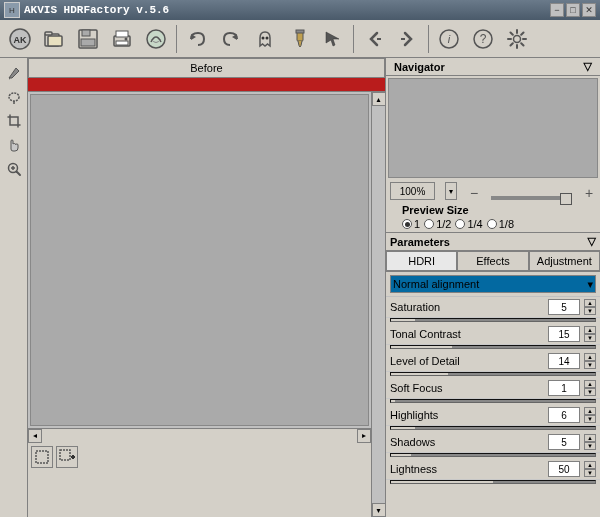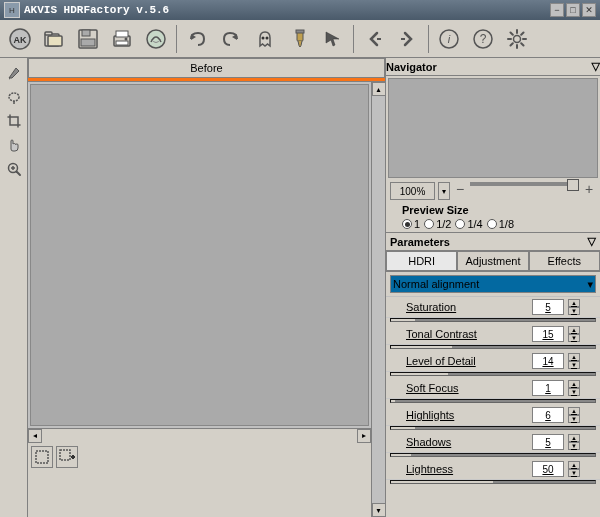--- a/index.html
+++ b/index.html
@@ -108,23 +108,23 @@
     #center-panel {
       flex: 1;
       display: flex;
       flex-direction: column;
       background: #c0c0c0;
     }
 
     
     #tab-row {
       display: flex;
-      background: #f97316;
+      background: #b91c1c;
       border-bottom: 1px solid #808080;
-      height: 24px;
+      height: 34px;
     }
     .tab {
       flex: 1;
       display: flex; align-items: center; justify-content: center;
       border: 1px solid #808080;
       background: #d4d0c8;
       cursor: pointer;
       font-size: 11px;
       height: 20px;
     }
@@ -192,34 +192,34 @@
       display: flex;
       flex-direction: column;
     }
 
     
     #navigator-header {
       background: #d4d0c8;
       border-bottom: 1px solid #808080;
       height: 18px;
       display: flex; align-items: center; justify-content: space-between;
-      padding: 0 0;
+      padding: 0 8px;
       font-weight: bold; font-size: 11px;
     }
     #navigator-preview {
       height: 100px;
       background: #aaaaaa;
       margin: 2px;
       border: 1px solid #888;
     }
     #navigator-zoom-row {
       display: flex;
-      align-items: flex-start;
+      align-items: flex-end;
       padding: 2px 4px;
-      gap: 3px;
+      gap: 10px;
       height: 22px;
     }
     #zoom-box {
       width: 45px; height: 18px;
       background: #d4d0c8;
       border: 1px solid #808080;
       display: flex; align-items: center; justify-content: center;
       font-size: 10px;
     }
     #zoom-dropdown {
@@ -324,24 +324,23 @@
       display: flex; align-items: center; justify-content: space-between;
       padding: 0 2px;
       cursor: pointer;
       font-size: 11px;
     }
 
     
     .param-row {
       display: flex;
       align-items: center;
-      padding: 2px 20px;
+      padding: 2px 4px;
       border-bottom: 1px solid #c8c8c8;
       gap: 4px;
-      text-decoration: underline;
     }
     .param-label {
       flex: 1;
       font-size: 11px;
     }
     .param-value-box {
       width: 32px; height: 16px;
       background: white;
       border: 1px solid #808080;
       display: flex; align-items: center; justify-content: center;
@@ -644,22 +643,22 @@
       </div>
     </div>
 
     <div id="parameters-section">
       <div id="parameters-header">
         <span>Parameters</span>
         <span>▽</span>
       </div>
       <div id="params-tabs">
         <div class="param-tab active">HDRI</div>
+        <div class="param-tab">Effects</div>
         <div class="param-tab">Adjustment</div>
-        <div class="param-tab">Effects</div>
       </div>
 
       <div id="alignment-row">
         <div id="alignment-select">
           <span>Normal alignment</span>
           <span>▾</span>
         </div>
       </div>
 
       <div id="params-list">

